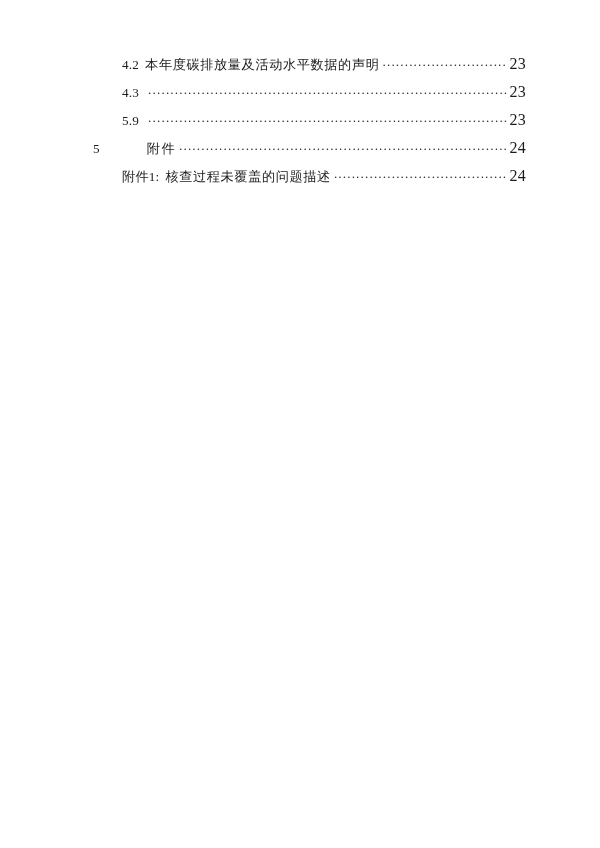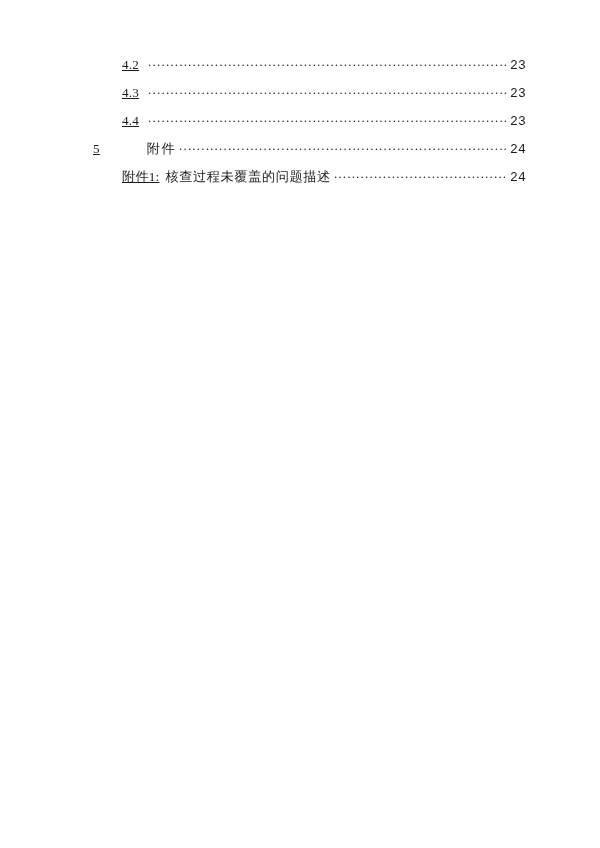--- a/index.html
+++ b/index.html
@@ -37,21 +37,21 @@
     height: 28px;
     white-space: nowrap;
     color: #1c1c1c;
   }
   .toc-entry .indent-1 { width: 48px; flex: none; }
   .toc-entry .indent-2 { width: 19px; flex: none; }
   .num {
     flex: none;
     letter-spacing: 0.2px;
   }
-  .num.wide { margin-right: 6px; text-decoration: underline; }
+  .num.wide { margin-right: 6px; }
   .title {
     flex: none;
     letter-spacing: 0.6px;
   }
   .title.sp { letter-spacing: 1.4px; padding-left: 41px; }
   .leader {
     flex: 1 1 auto;
     overflow: hidden;
     margin: 0 2px 0 3px;
     position: relative;
@@ -63,50 +63,50 @@
     font-size: 13.2px;
     letter-spacing: 1.15px;
     color: #2a2a2a;
     position: absolute;
     left: 0;
     bottom: 0.08em;
     white-space: nowrap;
   }
   .pageno {
     flex: none;
-    font-size: 13px;
+    font-size: 16px;
     text-align: right;
     min-width: 17px;
     letter-spacing: 0.2px;
-    font-family: Liberation Mono, monospace;
   }
 </style>
 </head>
 <body>
 
 <div class="page">
   <ul class="toc">
 
     <li class="toc-entry">
       <span class="indent-1"></span>
       <span class="num wide">4.2</span>
+      <span class="title">本年度碳排放量及活动水平数据的声明</span>
       <span class="leader"></span>
       <span class="pageno">23</span>
     </li>
 
     <li class="toc-entry">
       <span class="indent-1"></span>
       <span class="num wide">4.3</span>
       <span class="leader"></span>
       <span class="pageno">23</span>
     </li>
 
     <li class="toc-entry">
       <span class="indent-1"></span>
-      <span class="num wide">4.4</span>
+      <span class="num wide">5.9</span>
       <span class="leader"></span>
       <span class="pageno">23</span>
     </li>
 
     <li class="toc-entry">
       <span class="indent-2"></span>
       <span class="num wide">5</span>
       <span class="title sp">附件</span>
       <span class="leader"></span>
       <span class="pageno">24</span>

